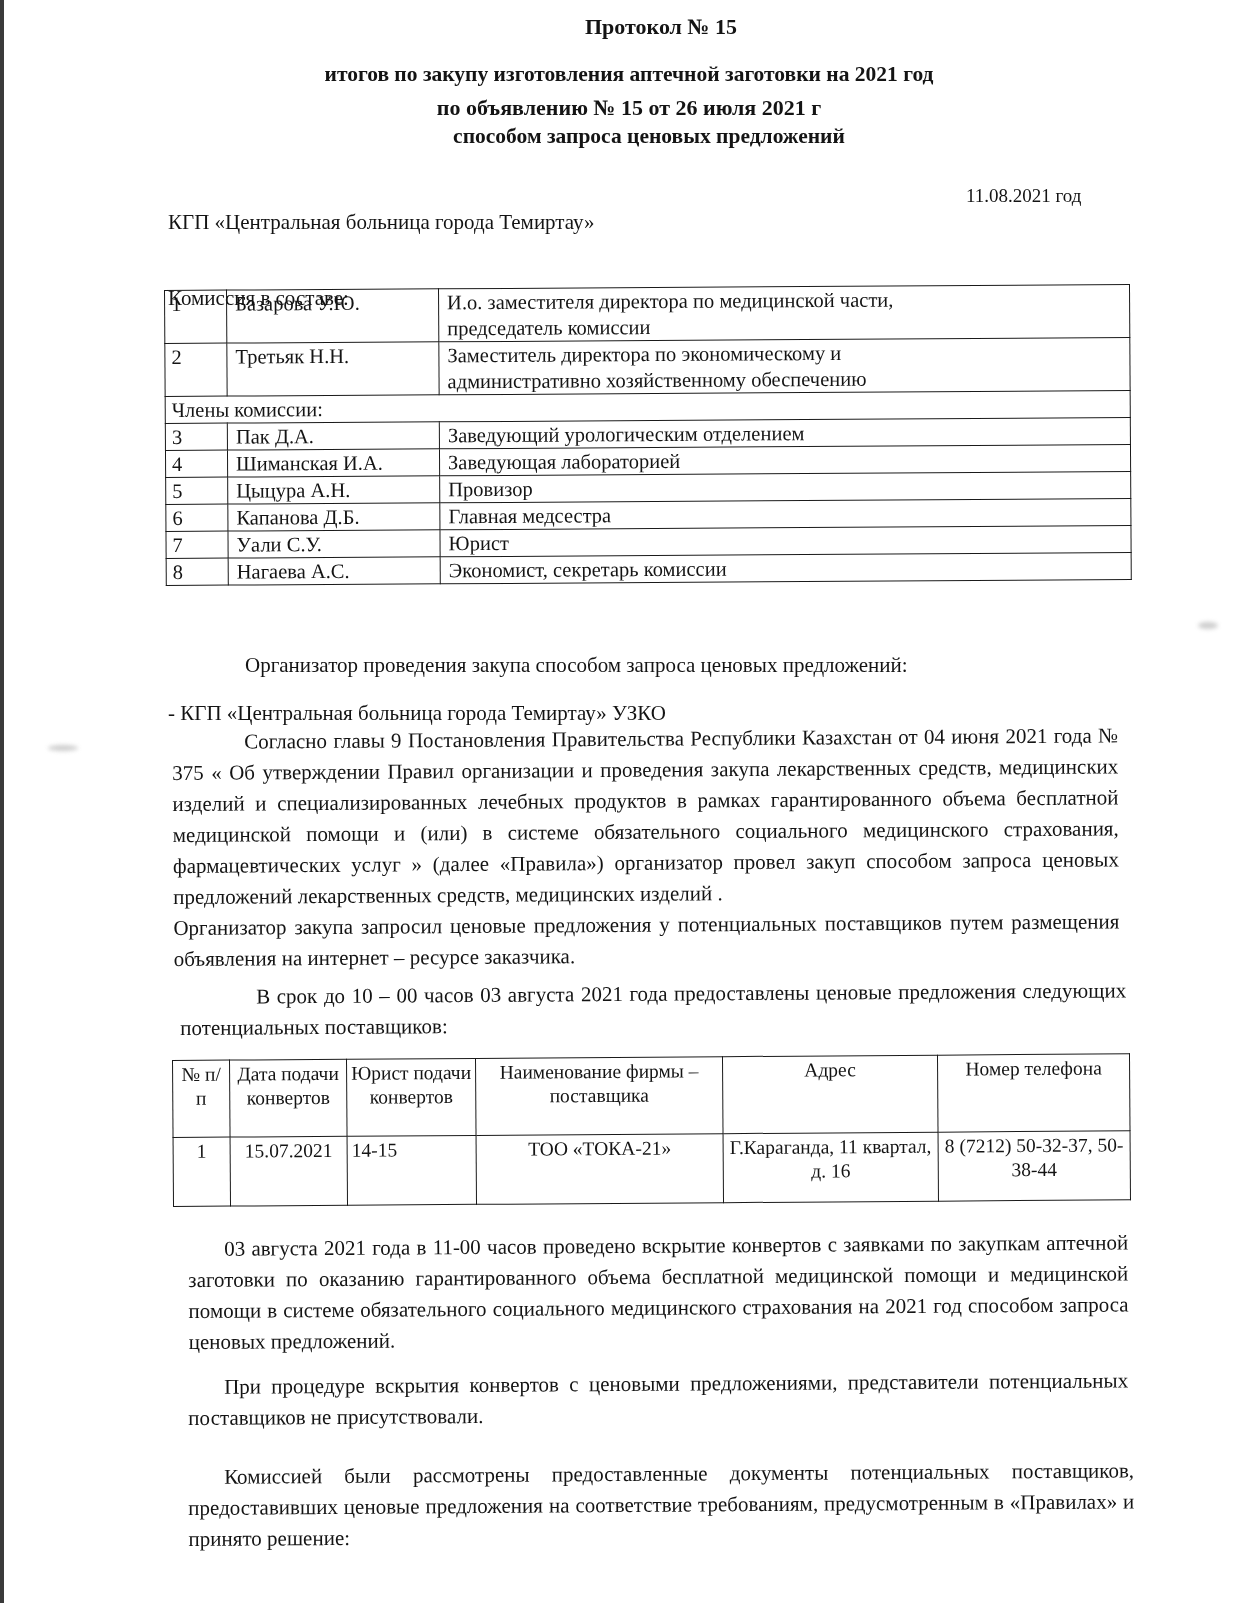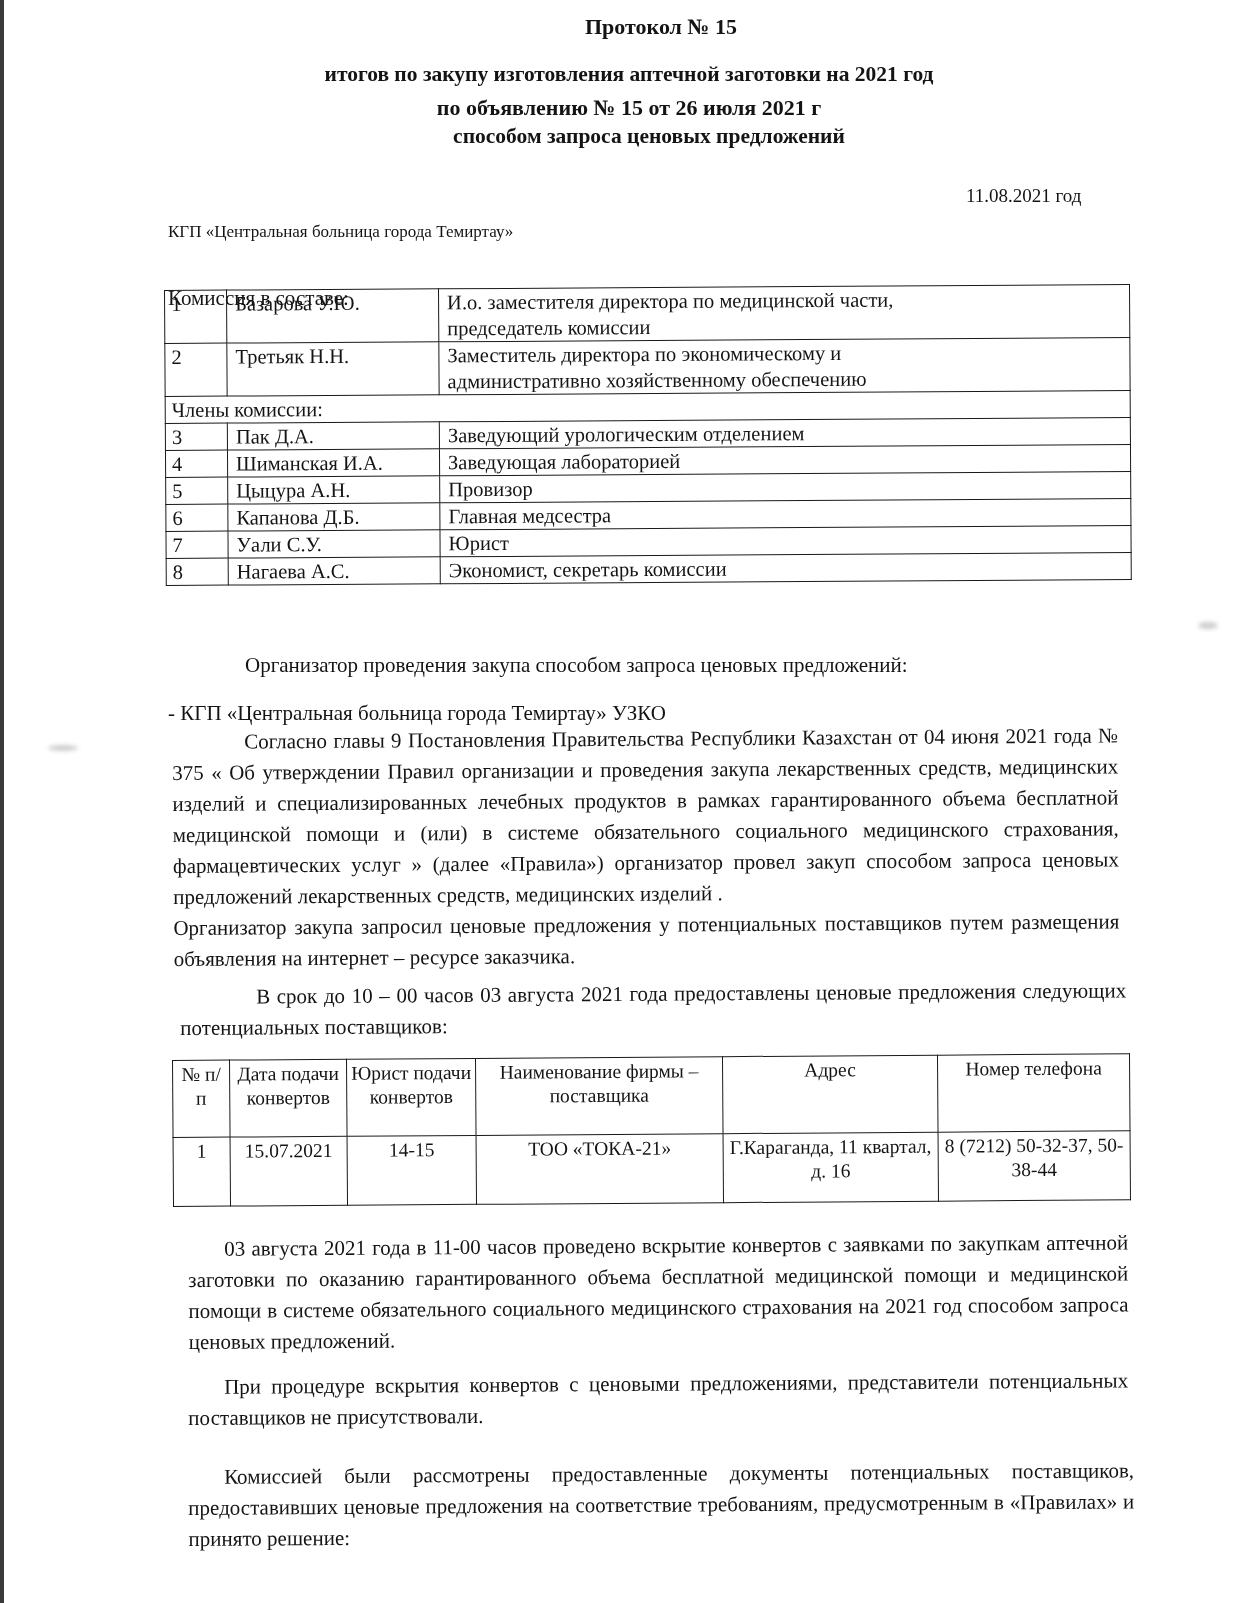--- a/index.html
+++ b/index.html
@@ -7,41 +7,41 @@
     width: 1242px; height: 1603px; background: #ffffff; position: relative; overflow: hidden;
     font-family: "Liberation Serif", "DejaVu Serif", serif; color: #141414;
   }
   .left-edge { position: absolute; left: 0; top: 0; width: 4px; height: 1603px; background: #3a3a3a; }
   .smudge { position: absolute; background: #b9b9b9; border-radius: 50%; filter: blur(2px); opacity: .7; }
   .title { position: absolute; left: 8px; width: 1242px; text-align: center; font-weight: bold; font-size: 22px; }
   .t1 { top: 14px; left: 40px; }
   .t2 { top: 62px; font-size: 21.5px; }
   .t3 { top: 95px; font-size: 22px; }
   .t4 { top: 124px; font-size: 21.5px; padding-left: 20px; }
-  .org-line { position: absolute; left: 168px; top: 222px; font-size: 17px; }
+  .org-line { position: absolute; left: 168px; top: 210px; font-size: 21px; }
   .date-line { position: absolute; left: 966px; top: 185px; font-size: 19px; }
   .commission-label { position: absolute; left: 168px; top: 286px; font-size: 21px; }
   table { border-collapse: collapse; position: absolute; }
   .commission { left: 164px; top: 290px; width: 966px; transform: rotate(-0.35deg); transform-origin: left top; font-size: 20.5px; }
   .commission td { border: 1.5px solid #1a1a1a; padding: 0 8px; line-height: 26px; vertical-align: top; }
   .commission td.num { width: 47px; padding-left: 6px; }
   .commission td.name { width: 195px; }
   .commission td.sub { padding-left: 6px; }
   .para { position: absolute; font-size: 21px; line-height: 31px; text-align: justify; }
   .p1 { left: 245px; top: 650px; }
   .p1b { left: 168px; top: 678px; margin-top: 20px; }
   .p2 { left: 172px; top: 727px; width: 946px; transform: rotate(-0.4deg); transform-origin: left top; }
   .p2 .indent { display: inline-block; width: 72px; }
   .p3 { left: 180px; top: 982px; width: 946px; transform: rotate(-0.4deg); transform-origin: left top; }
   .p3 .indent { display: inline-block; width: 76px; }
   .suppliers { left: 172px; top: 1060px; width: 958px; transform: rotate(-0.4deg); transform-origin: left top; font-size: 19.5px; }
   .suppliers th, .suppliers td { border: 1.5px solid #1a1a1a; font-weight: normal; text-align: center; vertical-align: top; line-height: 24px; padding: 2px 4px; }
   .suppliers th { height: 72px; }
   .suppliers td { height: 64px; }
-  .suppliers .c-time { text-align: center; }
+  .suppliers .c-time { text-align: left; }
   .p4 { left: 188px; top: 1234px; width: 940px; transform: rotate(-0.4deg); transform-origin: left top; }
   .p5 { left: 188px; top: 1372px; width: 940px; transform: rotate(-0.4deg); transform-origin: left top; }
   .p6 { left: 188px; top: 1462px; width: 946px; transform: rotate(-0.4deg); transform-origin: left top; }
   .indent2 { display: inline-block; width: 36px; }
 </style>
 </head>
 <body>
 
 <div class="left-edge"></div>
 <div class="smudge" style="left:48px;top:745px;width:30px;height:6px;"></div>

